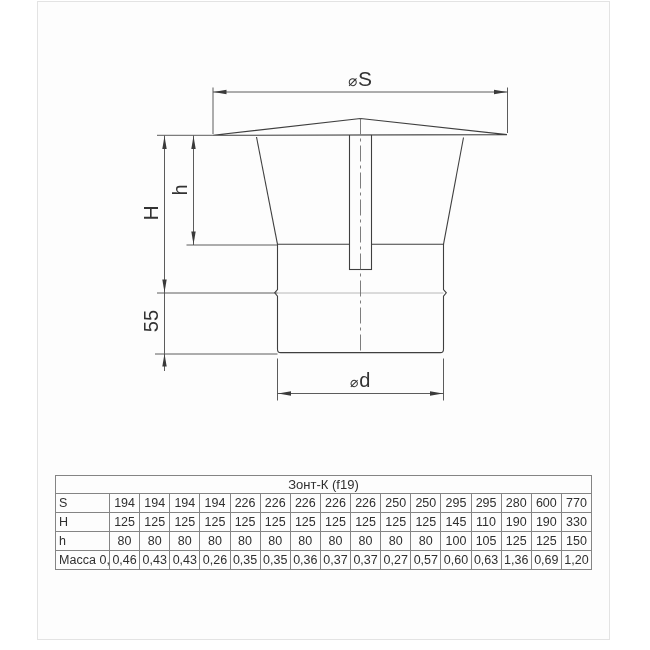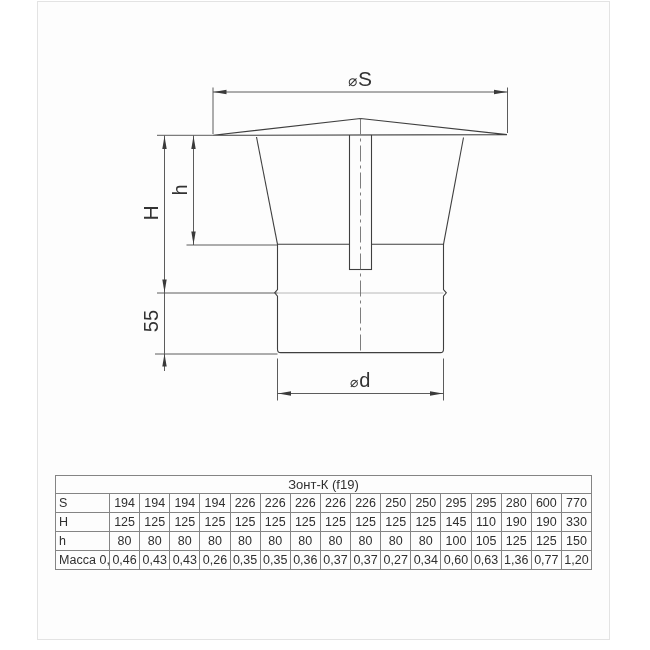--- a/index.html
+++ b/index.html
@@ -182,21 +182,21 @@
         <td>0,46</td>
         <td>0,43</td>
         <td>0,43</td>
         <td>0,26</td>
         <td>0,35</td>
         <td>0,35</td>
         <td>0,36</td>
         <td>0,37</td>
         <td>0,37</td>
         <td>0,27</td>
-        <td>0,34</td>
+        <td>0,57</td>
         <td>0,60</td>
         <td>0,63</td>
         <td>1,36</td>
-        <td>0,77</td>
+        <td>0,69</td>
         <td>1,20</td>
       </tr>
     </tbody>
 </table>
 
 </body></html>

